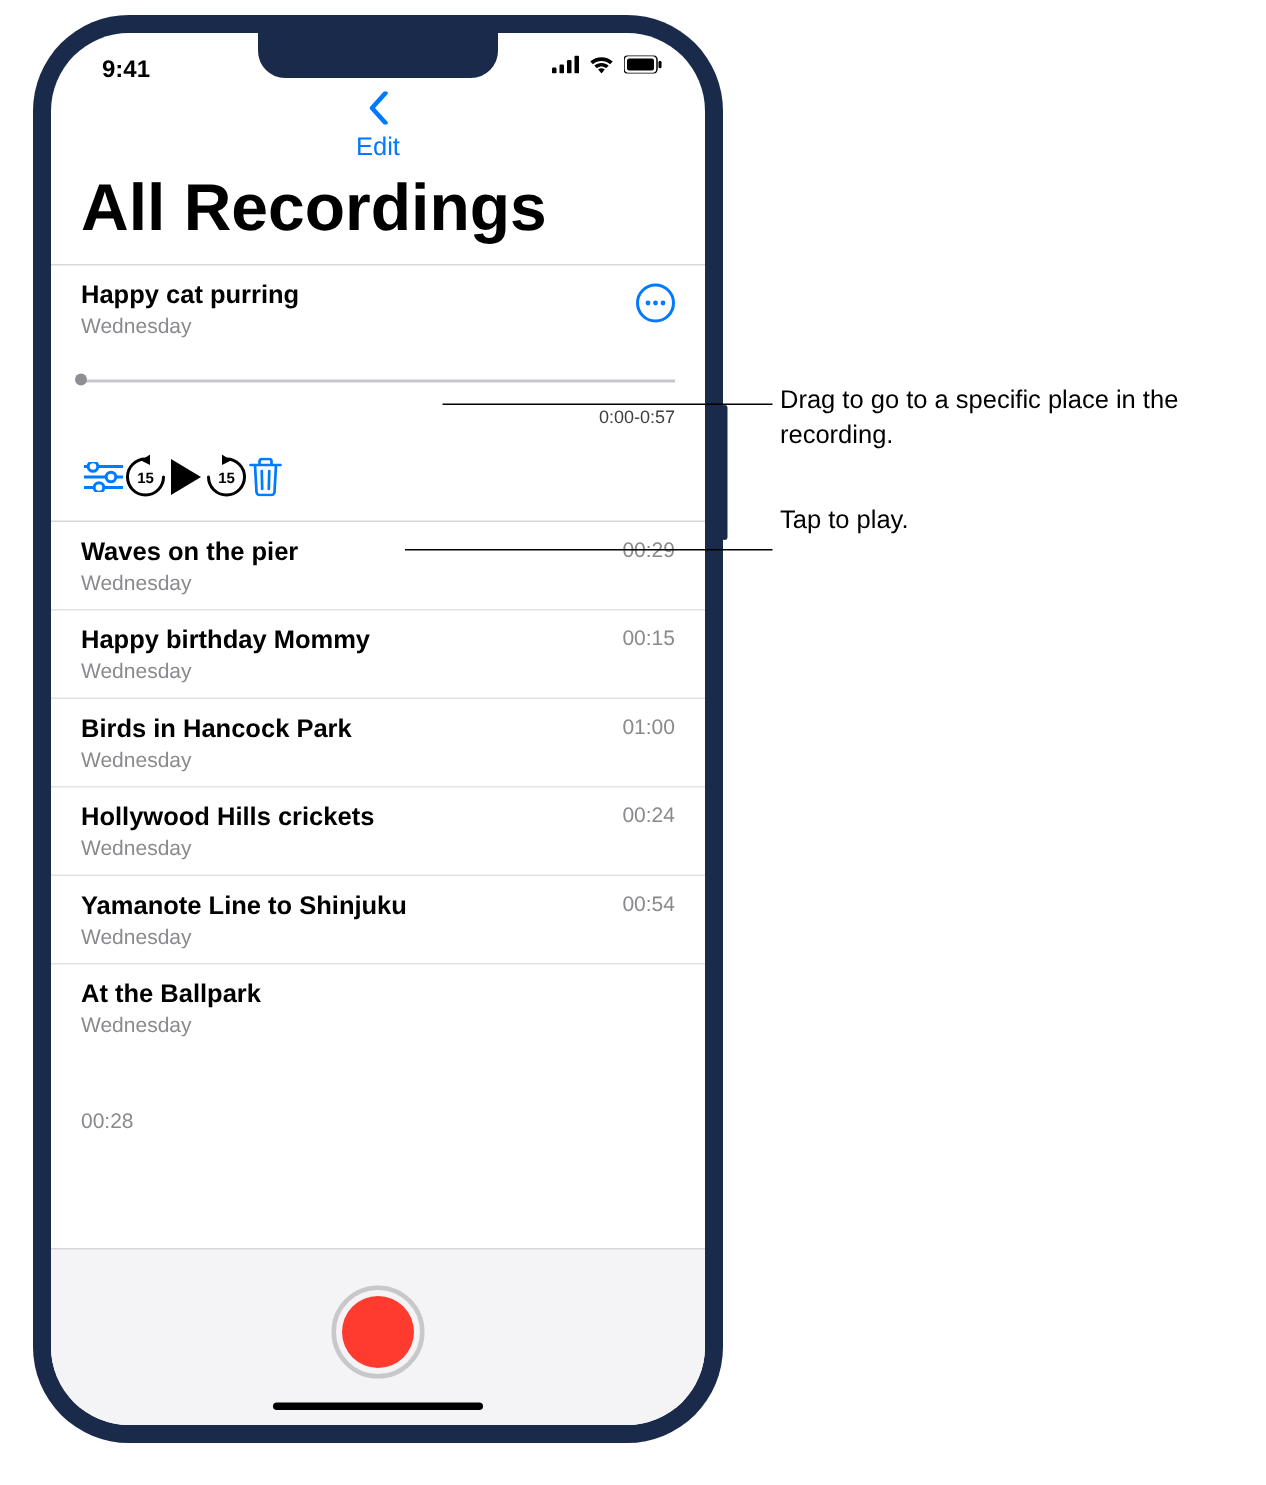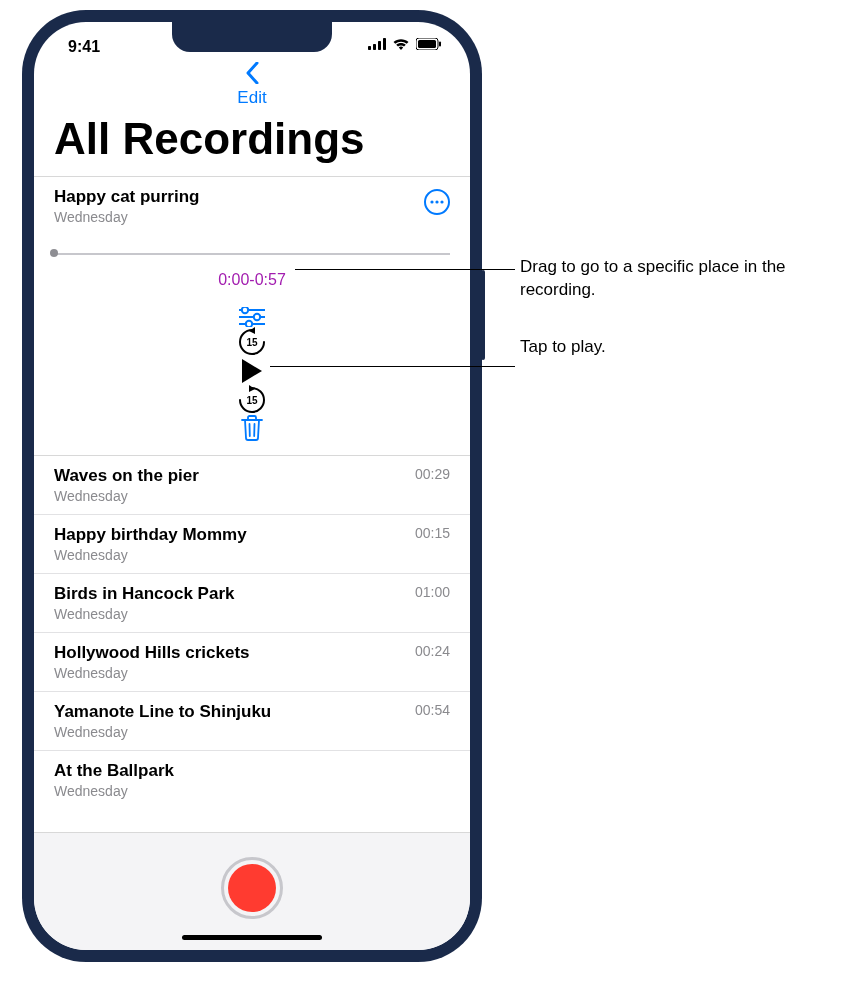--- a/index.html
+++ b/index.html
@@ -126,33 +126,32 @@
     top: 0;
     left: 0;
     width: 8px; height: 8px;
     background: #8e8e93;
     border-radius: 50%;
     margin-top: 2px;
     margin-left: -4px;
   }
   .scrub-times {
     display: flex;
-    justify-content: center;
-    font-size: 16px;
-    color: #a21caf;
+    justify-content: flex-end;
+    font-size: 12px;
+    color: #404040;
     margin-top: 10px;
   }
 
   .controls-row {
     display: flex;
-    justify-content: space-between;
+    justify-content: flex-start;
     align-items: center;
     margin-top: 18px;
     padding: 0 2px;
-    flex-direction: column;
   }
   .ctrl { display: flex; align-items: center; justify-content: center; }
   .ctrl svg { display: block; }
   .ctrl-blue { color: #007aff; }
   .ctrl-black { color: #000; }
 
   
   .recording-list { }
   .recording-item {
     border-bottom: 1px solid #e2e2e4;

